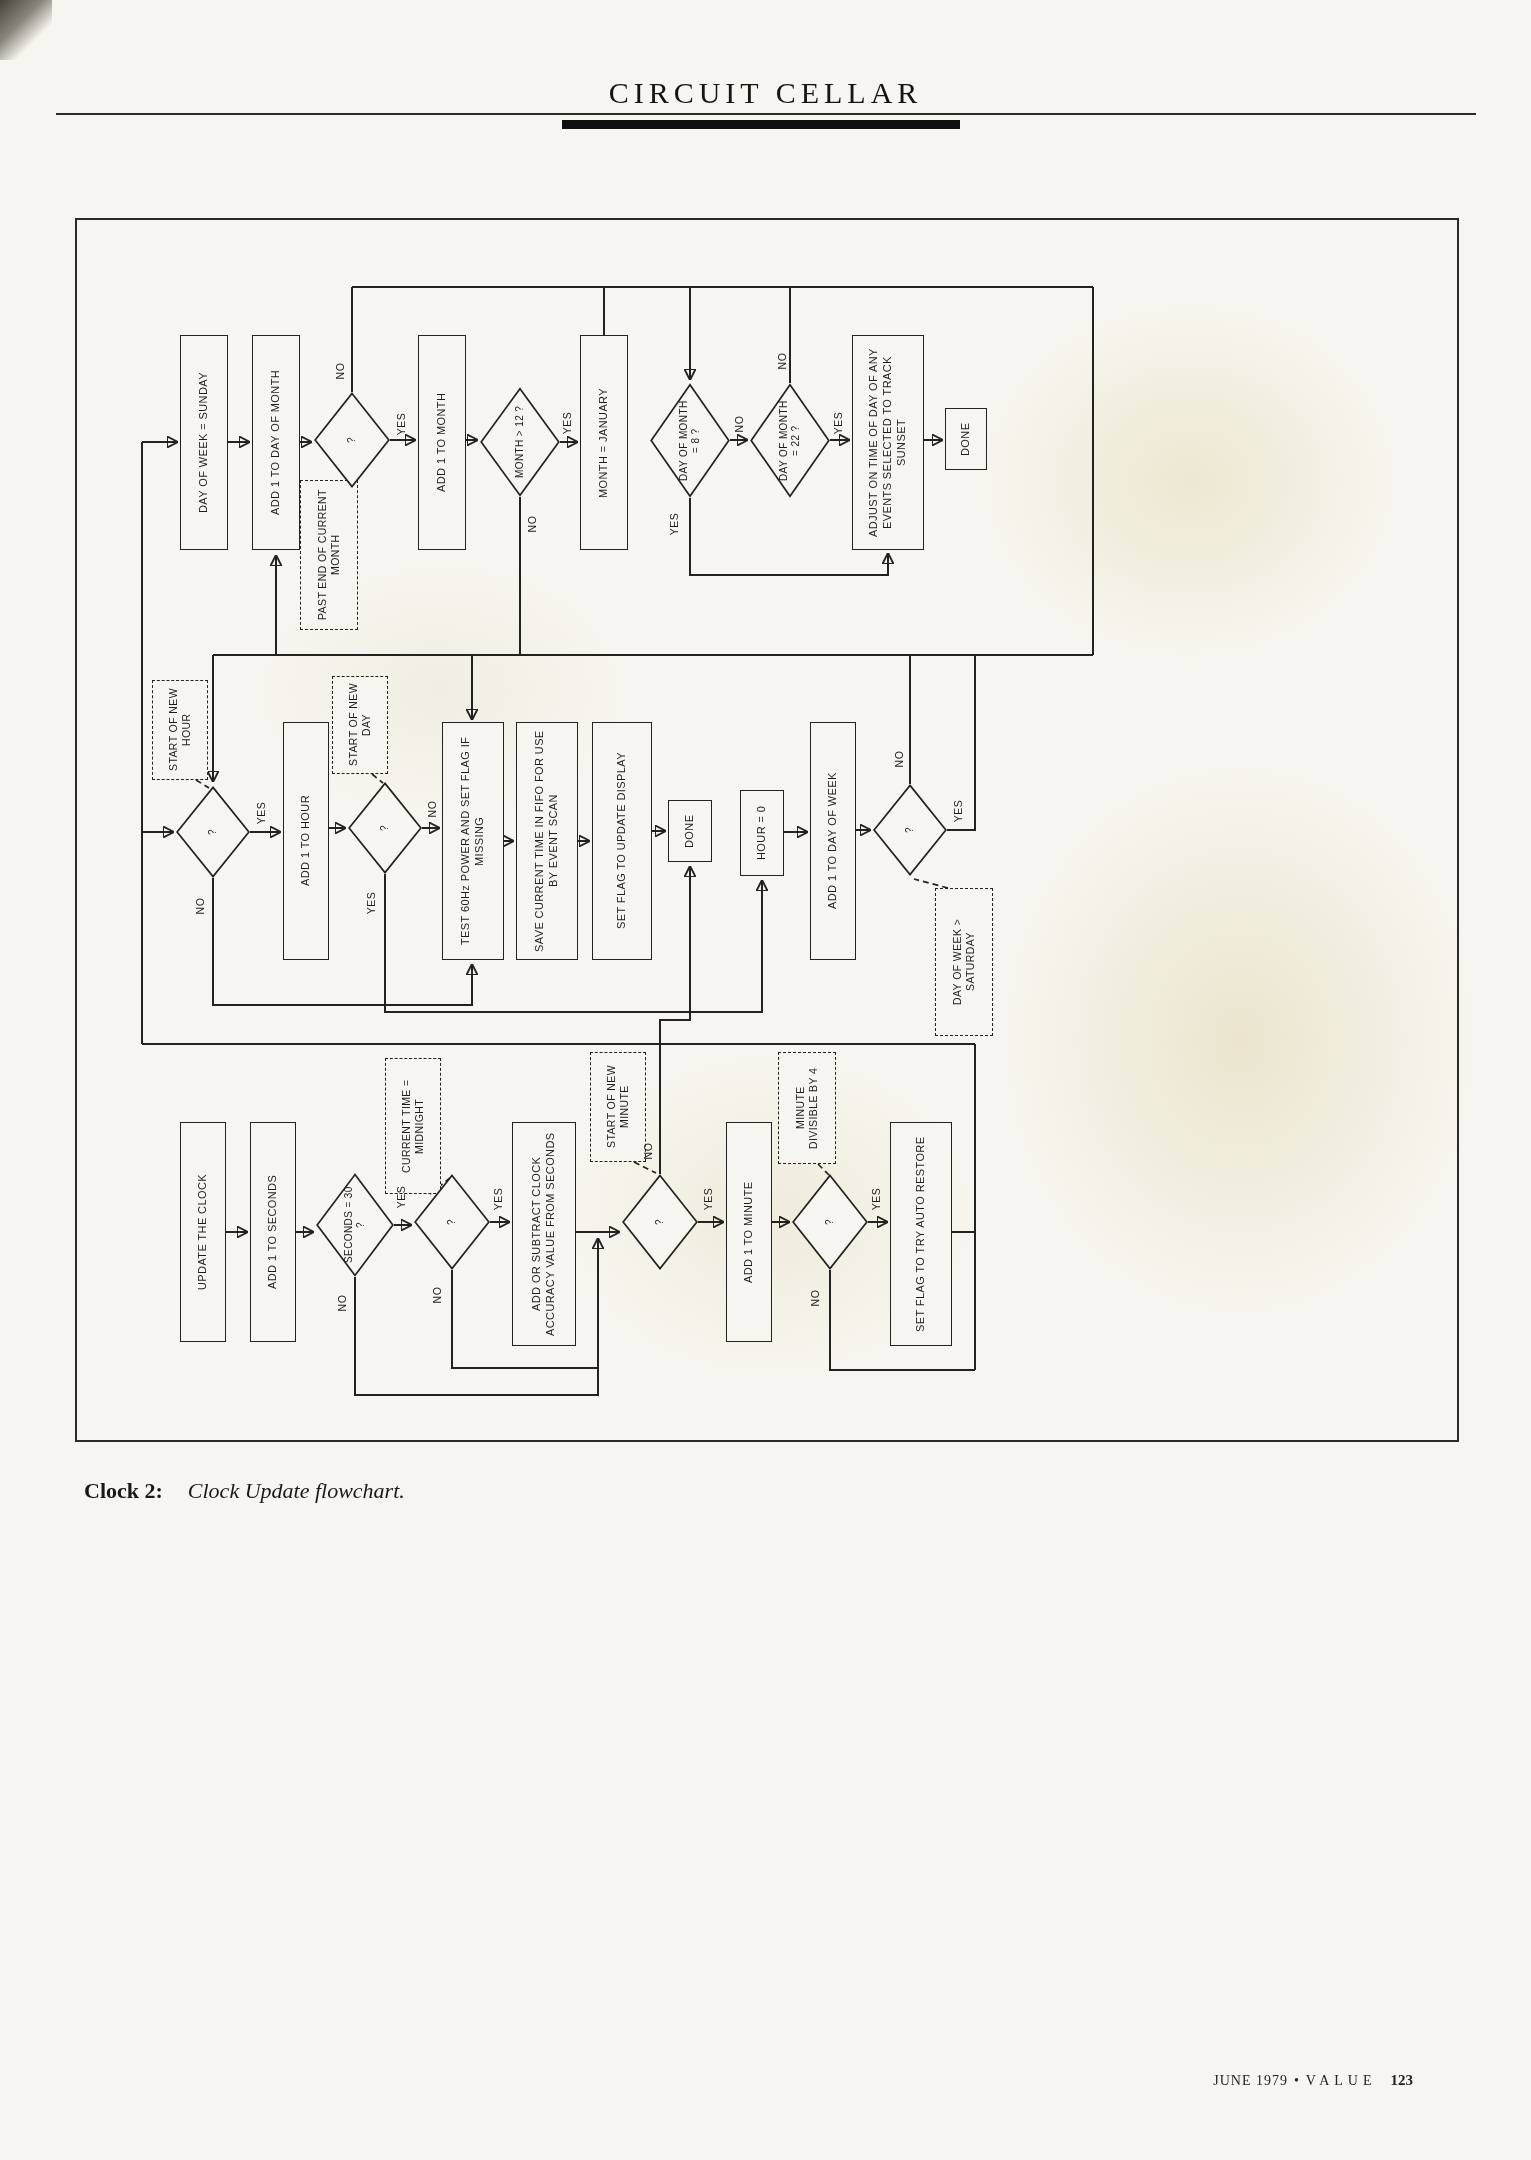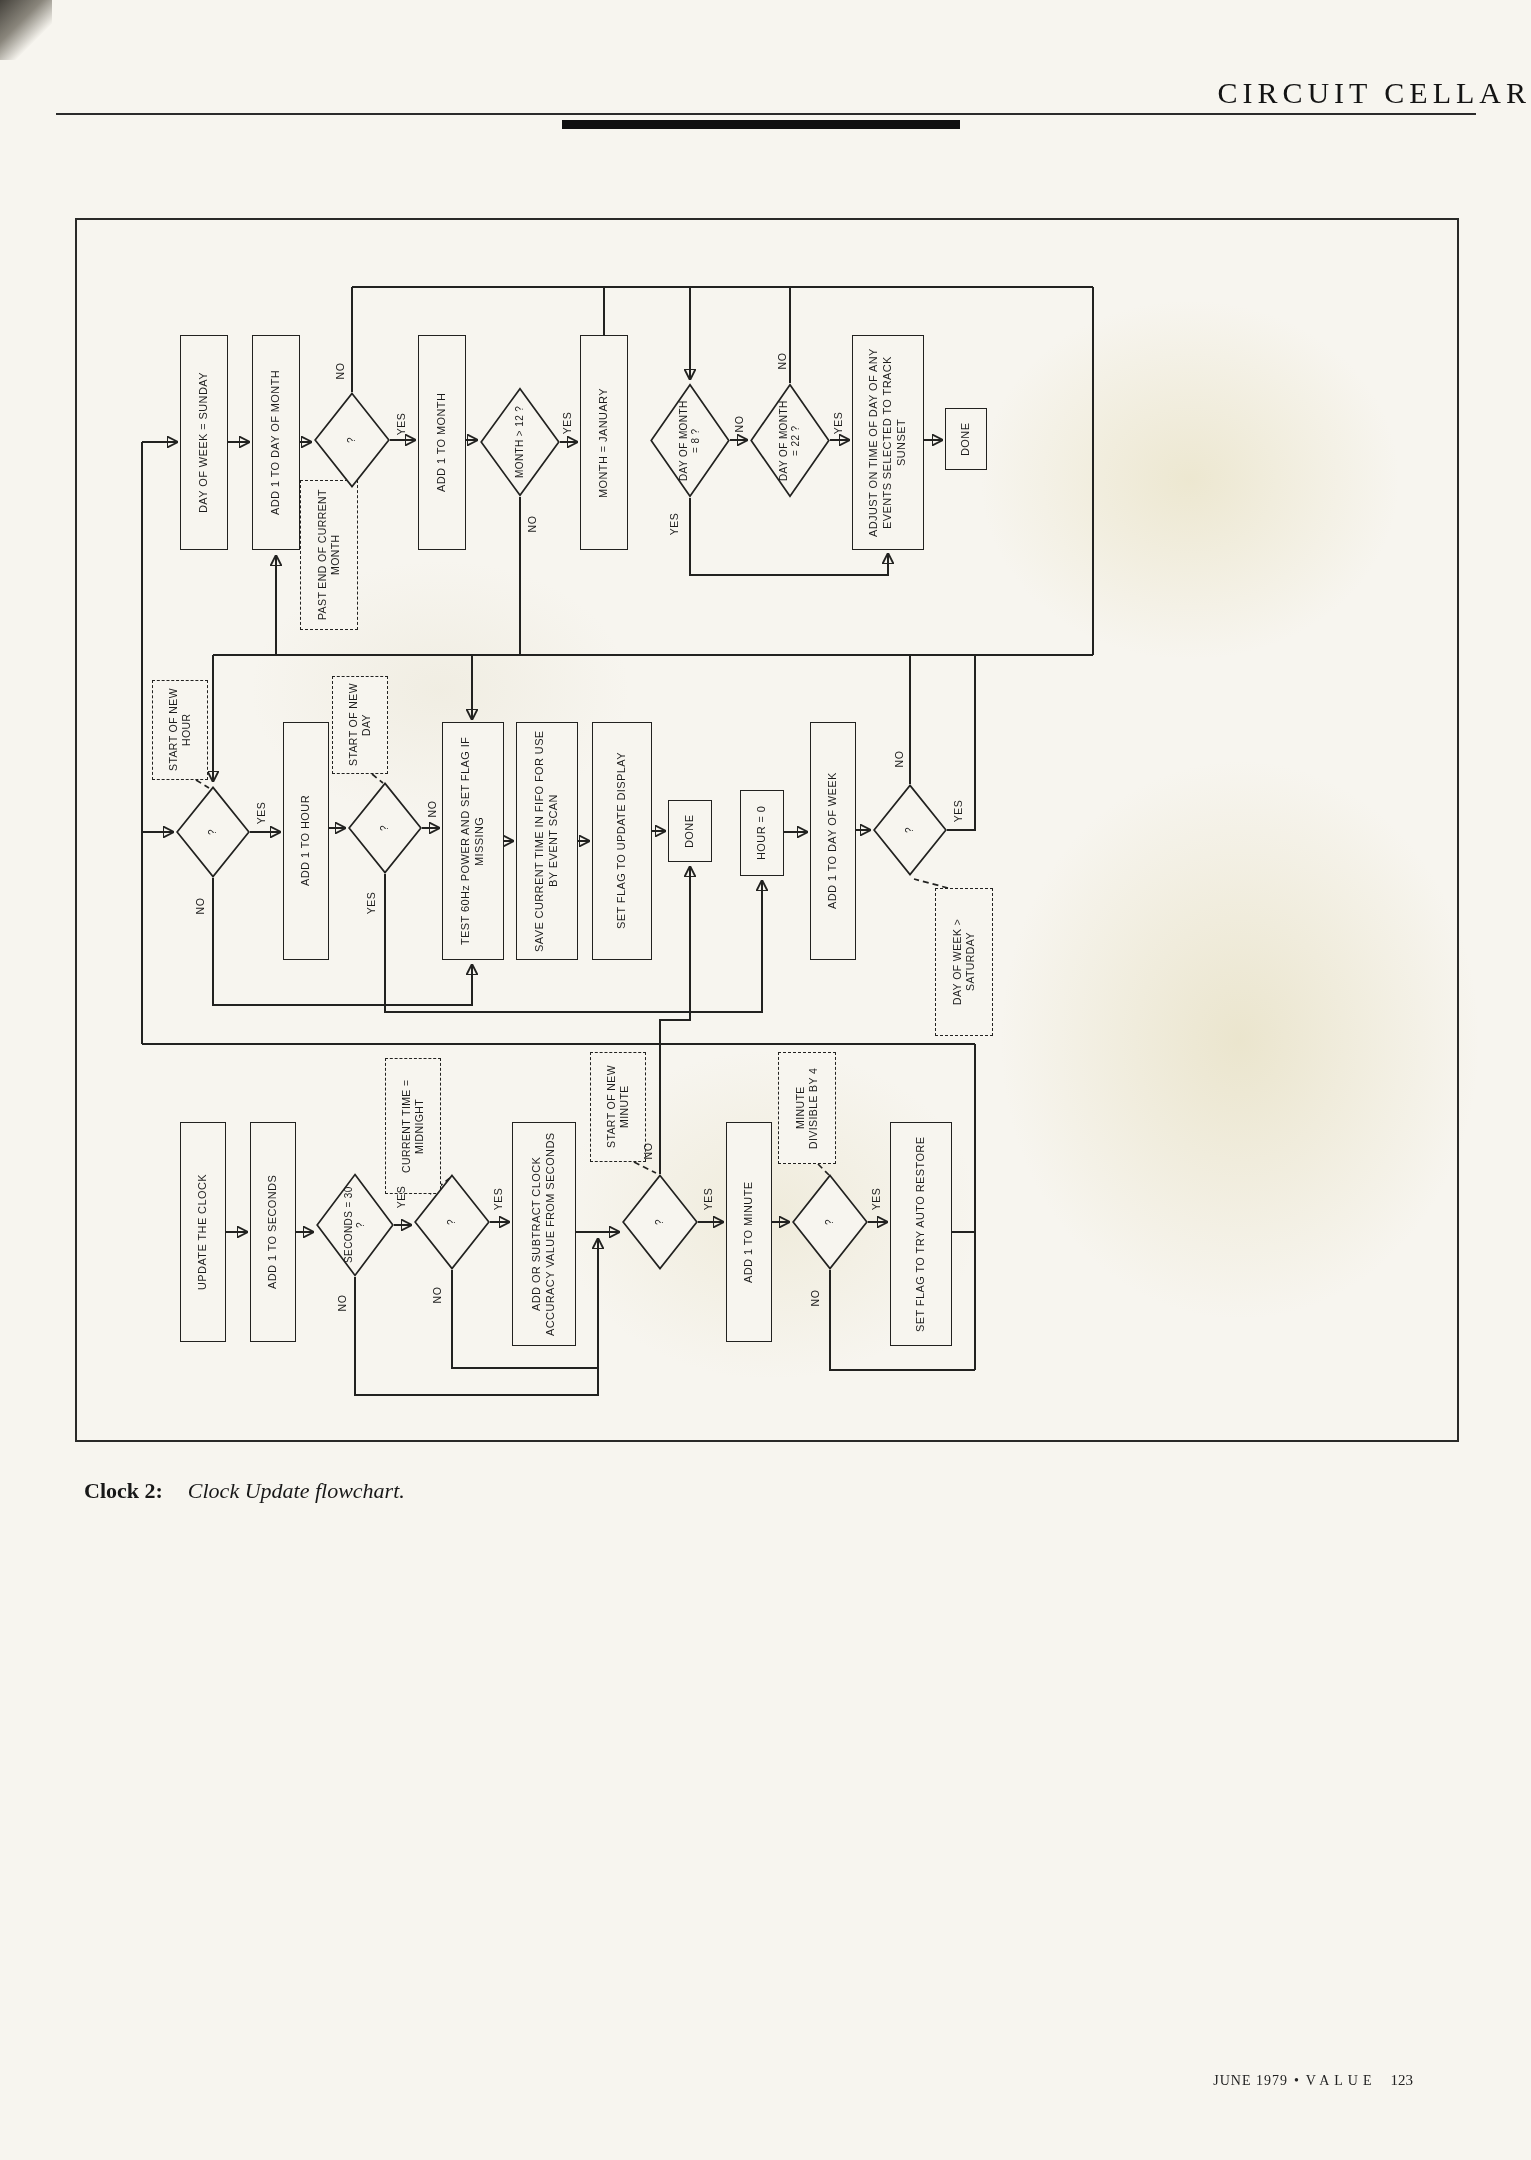--- a/index.html
+++ b/index.html
@@ -3,21 +3,21 @@
 <meta charset="utf-8">
 <style>
   html,body{margin:0;padding:0;background:#d9d6cf;}
   .page{
     position:relative;width:1531px;height:2160px;margin:0 auto;
     background:#f7f5ef;overflow:hidden;
     font-family:"Liberation Sans",sans-serif;color:#1b1b1b;
   }
   
   .hdr-title{
-    position:absolute;top:76px;left:0;width:100%;text-align:right;
+    position:absolute;top:76px;left:0;width:100%;text-align:center;
     font-family:"Liberation Serif",serif;font-size:30px;letter-spacing:5px;color:#141414;
   }
   .hdr-rule{position:absolute;top:113px;left:56px;width:1420px;height:2px;background:#2b2b2b;}
   .hdr-bar{position:absolute;top:120px;left:562px;width:398px;height:9px;background:#101010;}
   
   .corner-artifact{position:absolute;left:0;top:0;width:52px;height:60px;
     background:linear-gradient(135deg,#45423c 0%,#8a867c 38%,rgba(0,0,0,0) 68%);}
   .stain{position:absolute;border-radius:50%;pointer-events:none;}
   .stain.s1{left:980px;top:300px;width:420px;height:360px;background:radial-gradient(closest-side,rgba(210,196,130,.28),rgba(0,0,0,0));}
   .stain.s2{left:1000px;top:760px;width:480px;height:560px;background:radial-gradient(closest-side,rgba(206,192,128,.30),rgba(0,0,0,0));}
@@ -48,21 +48,21 @@
     transform:translate(-50%,-50%) rotate(180deg);
     font-size:10.5px;letter-spacing:.5px;color:#1b1b1b;
   }
   
   .caption{position:absolute;left:84px;top:1478px;font-family:"Liberation Serif",serif;font-size:22px;color:#181818;}
   .caption .fig{font-weight:700;}
   .caption .txt{font-style:italic;margin-left:25px;}
   .footer{position:absolute;top:2072px;right:118px;font-family:"Liberation Serif",serif;font-size:14px;color:#222;letter-spacing:1px;}
   .footer .bullet{margin:0 6px;}
   .footer .mag{letter-spacing:5px;}
-  .footer .pageno{font-weight:400;margin-left:14px;font-size:15px;letter-spacing:0;}
+  .footer .pageno{font-weight:700;margin-left:14px;font-size:15px;letter-spacing:0;}
 </style>
 </head>
 <body>
 
 <div class="page">
 
   <div class="corner-artifact"></div>
   <div class="stain s1"></div>
   <div class="stain s2"></div>
   <div class="stain s3"></div>

